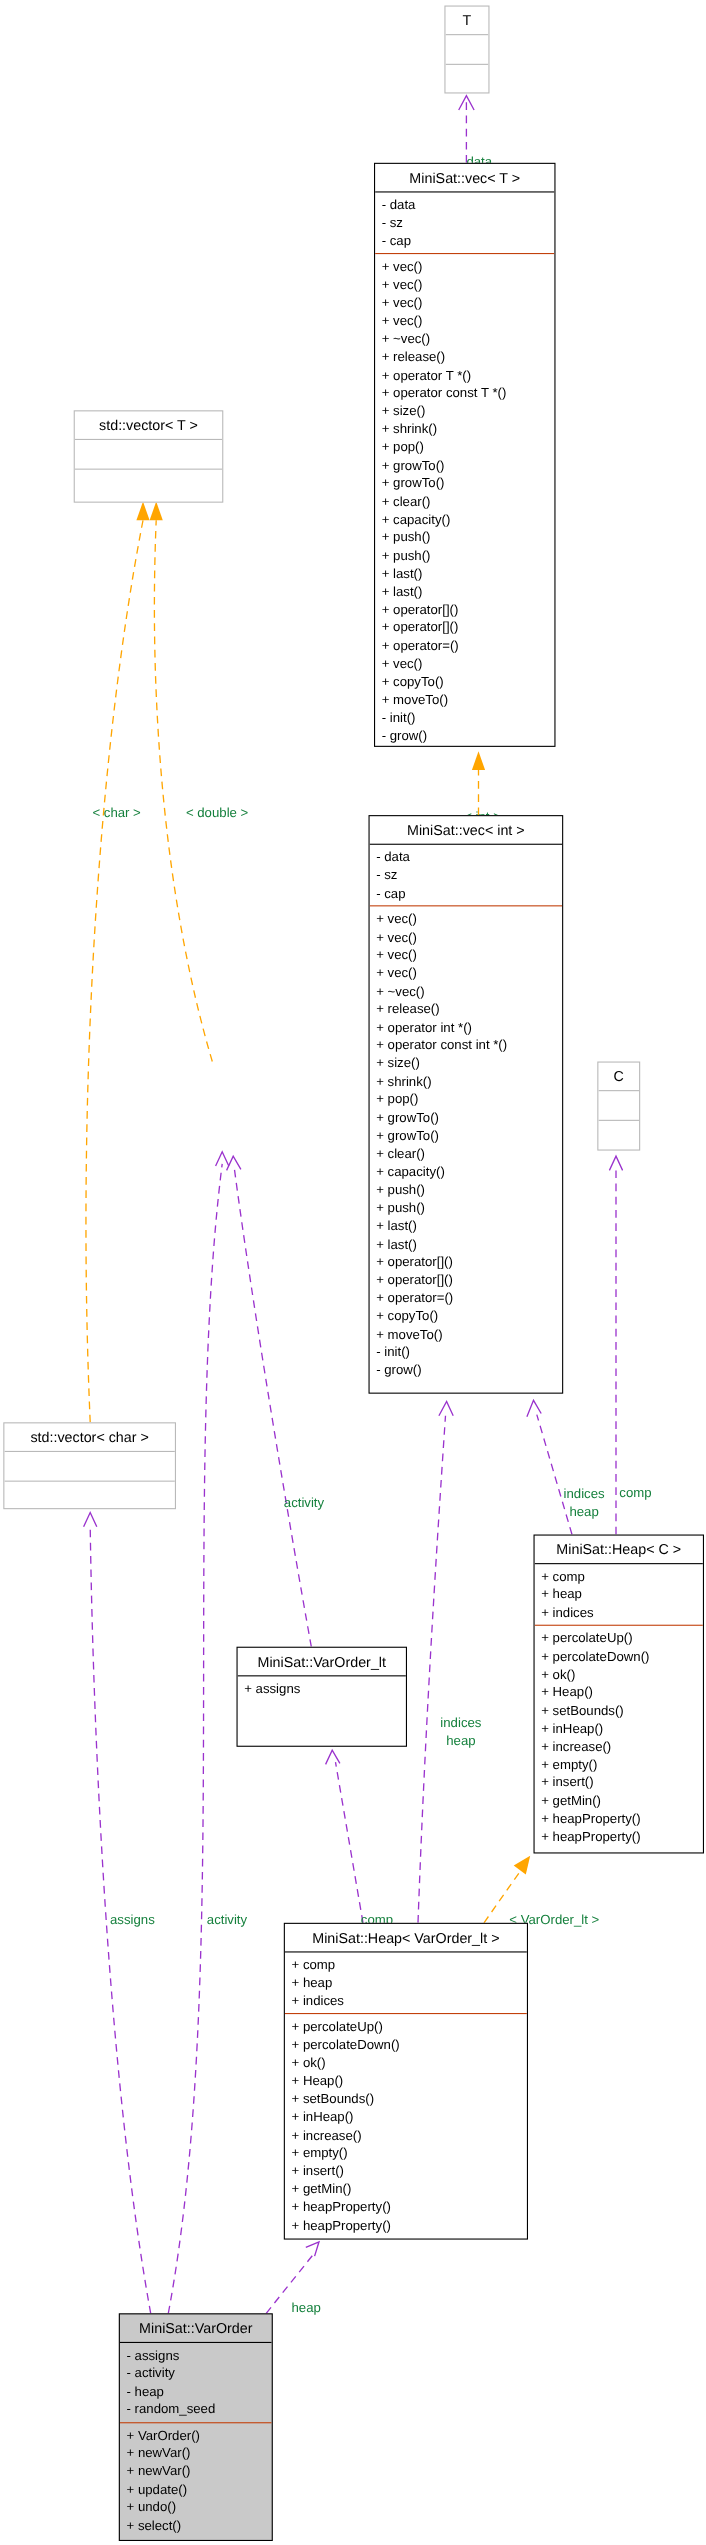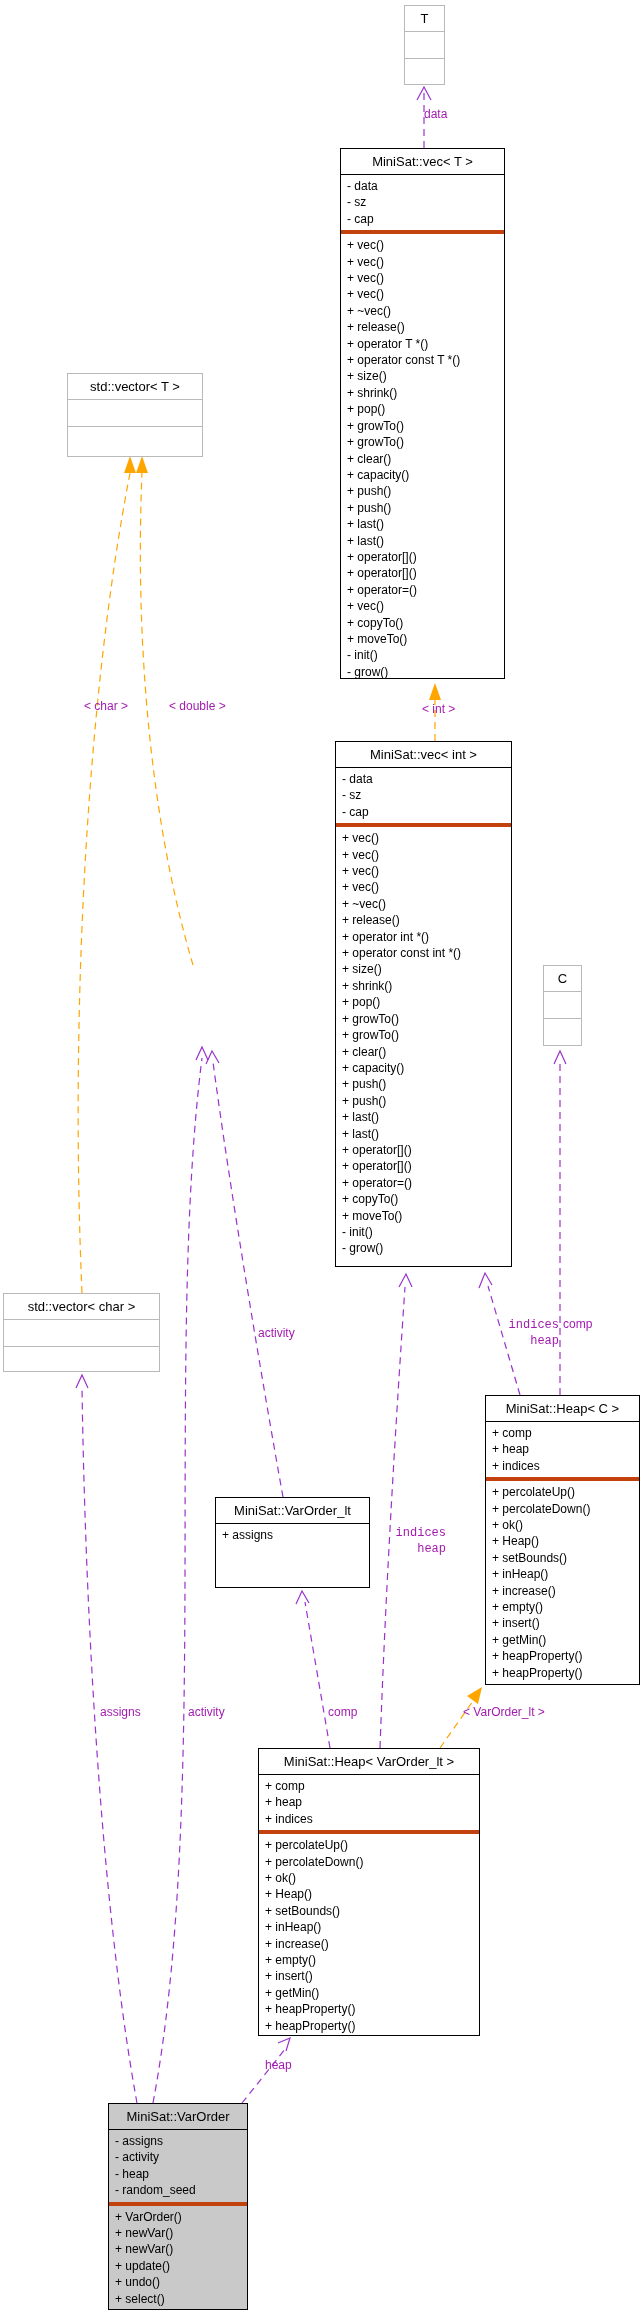--- a/index.html
+++ b/index.html
@@ -15,30 +15,30 @@
   }
   .classbox.external { border-color:#b9b9b9; }
   .classbox.highlight { background:#c9c9c9; }
   .ctitle {
     box-sizing:border-box; height:26px; padding:5px 3px 3px;
     text-align:center; font-size:13px; white-space:nowrap;
     border-bottom:1px solid #000;
   }
   .external > .ctitle { border-bottom-color:#b9b9b9; }
   .sect { padding:3px 2px 3px 6px; }
-  .sect.methods { border-top:4px solid #c2410c; }
+  .sect.methods { border-top:1px solid #c2410c; }
   .member { line-height:16.4px; white-space:nowrap; }
   .empty-compartment { box-sizing:border-box; height:26px; }
   .empty-compartment + .empty-compartment { border-top:1px solid #b9b9b9; }
 
   .elabel {
     position:absolute; font-size:12px; line-height:16px;
-    white-space:nowrap; color:#a21caf;
-  }
-  .elabel .lline { display:block; text-align:right;font-family:Liberation Mono, monospace; }
+    white-space:nowrap; color:#15803d;margin-top:33px;
+  }
+  .elabel .lline { display:block; text-align:center; }
 </style>
 </head>
 <body>
 
 <div id="canvas">
 
   <svg class="edges" width="642" height="2314" viewBox="0 0 642 2314">
     <g stroke="#9a32cd" stroke-width="1.2" fill="none" stroke-dasharray="7,5">
       <path d="M424,148 L424,91"></path>
       <path d="M283,1497 C262,1380 230,1190 213,1062"></path>

